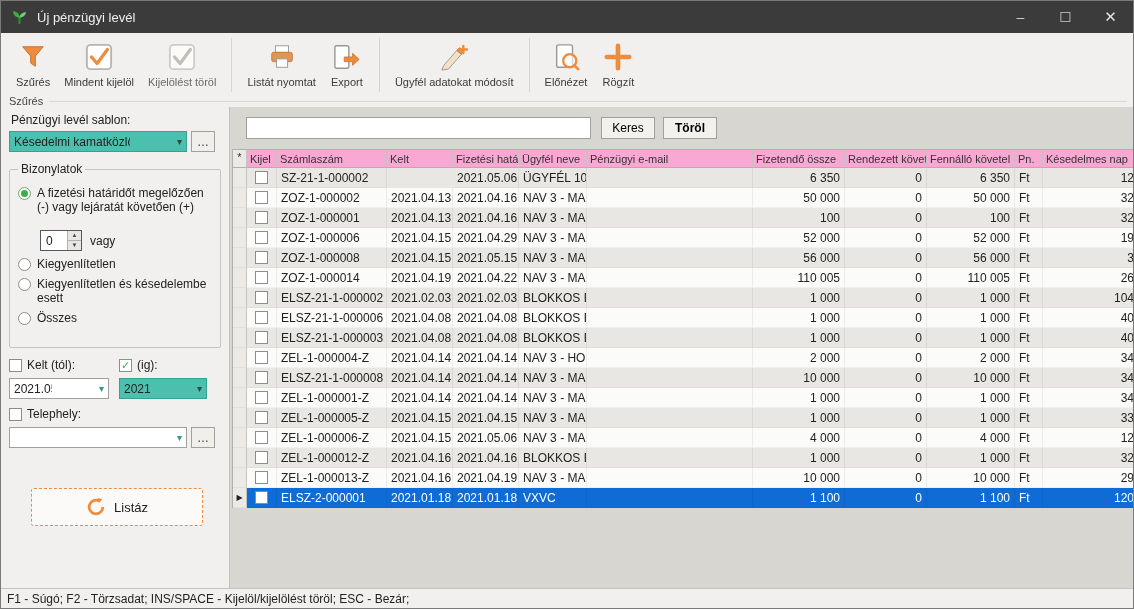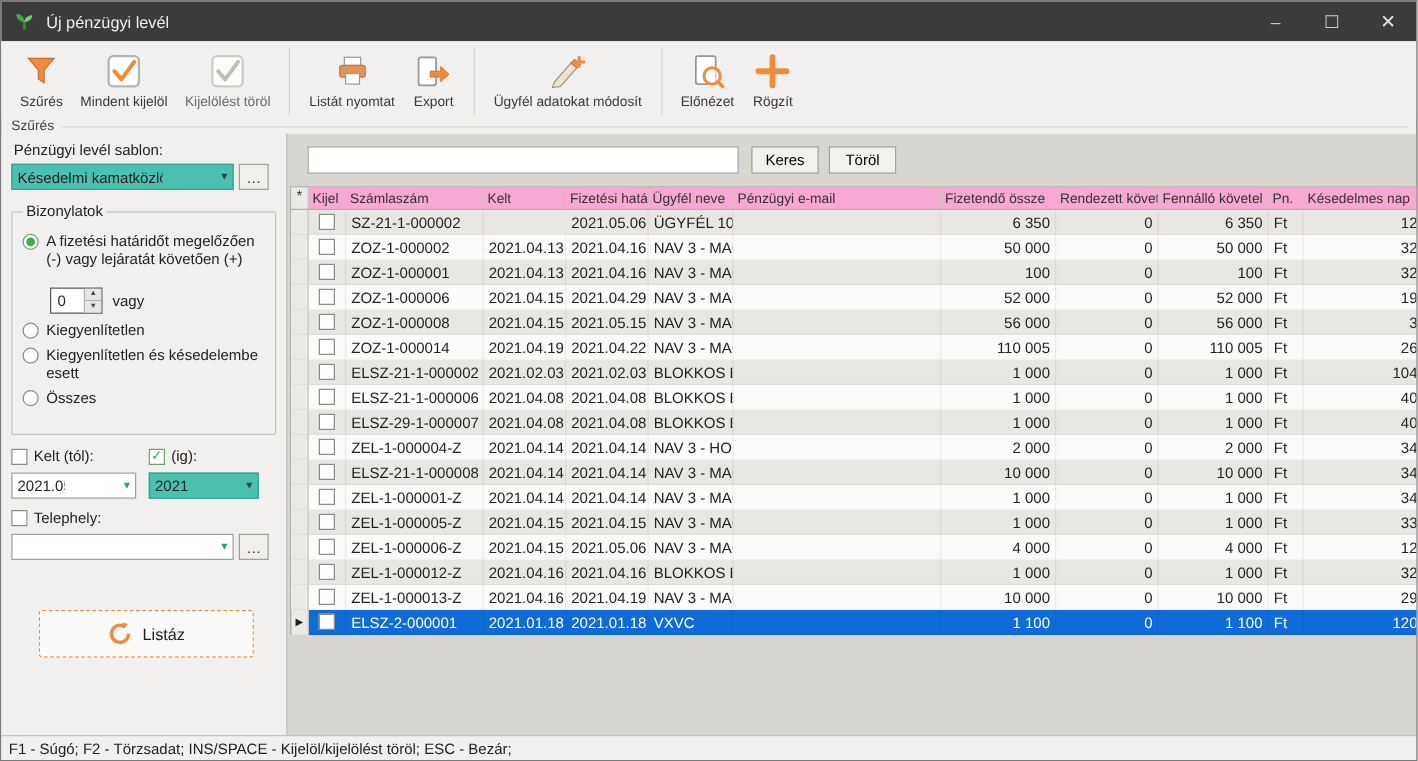--- a/index.html
+++ b/index.html
@@ -112,21 +112,21 @@
   .search-row { position: absolute; top: 10px; left: 16px; display: flex; align-items: center; }
   .search-input {
     width: 345px; height: 22px; border: 1px solid #a3a09b; background: #fff;
     padding: 2px 6px; font-family: inherit; font-size: 12px; outline: none;
   }
   .btn {
     height: 22px; min-width: 54px; margin-left: 10px; background: #f2f1ee;
     border: 1px solid #a3a09b; font-family: inherit; font-size: 12px; color: #000000;
     padding: 0 8px; cursor: default;
   }
-  .btn + .btn { margin-left: 8px; }
+  .btn + .btn { margin-left: 8px; font-weight: bold; }
   .grid { position: absolute; top: 42px; left: 2px; }
   .ghead { display: flex; border-top: 1px solid #b3b0ab; border-left: 1px solid #b3b0ab; }
   .hcell {
     height: 18px; background: #f9a8d4; border-right: 1px solid #c6c3be;
     border-bottom: 1px solid #b3b0ab; font-size: 11px; color: #333;
     padding: 3px 3px 0 3px; white-space: nowrap; overflow: hidden; flex: none;
   }
   .hcell.marker { text-align: center; padding: 1px 0 0 0; background: #eceae7; }
   .gbody { border-left: 1px solid #b3b0ab; }
   .grow { display: flex; height: 20px; }
@@ -491,21 +491,21 @@
             <div class="cell" style="width: 82px; text-align: right;">0</div>
             <div class="cell" style="width: 88px; text-align: right;">1 000</div>
             <div class="cell" style="width: 28px; text-align: left;">Ft</div>
             <div class="cell" style="width: 96px; text-align: right;">40</div>
           </div>
           <div class="grow">
             <div class="cell marker" style="width: 14px;"></div>
             <div class="cell cbcell" style="width: 30px;">
               <div class="cb"></div>
             </div>
-            <div class="cell" style="width: 110px; text-align: left;">ELSZ-29-1-000007</div>
+            <div class="cell" style="width: 110px; text-align: left;">ELSZ-21-1-000003</div>
             <div class="cell" style="width: 66px; text-align: left;">2021.04.08</div>
             <div class="cell" style="width: 66px; text-align: left;">2021.04.08</div>
             <div class="cell" style="width: 68px; text-align: left;">BLOKKOS ELA</div>
             <div class="cell" style="width: 166px; text-align: left;"></div>
             <div class="cell" style="width: 92px; text-align: right;">1 000</div>
             <div class="cell" style="width: 82px; text-align: right;">0</div>
             <div class="cell" style="width: 88px; text-align: right;">1 000</div>
             <div class="cell" style="width: 28px; text-align: left;">Ft</div>
             <div class="cell" style="width: 96px; text-align: right;">40</div>
           </div>

